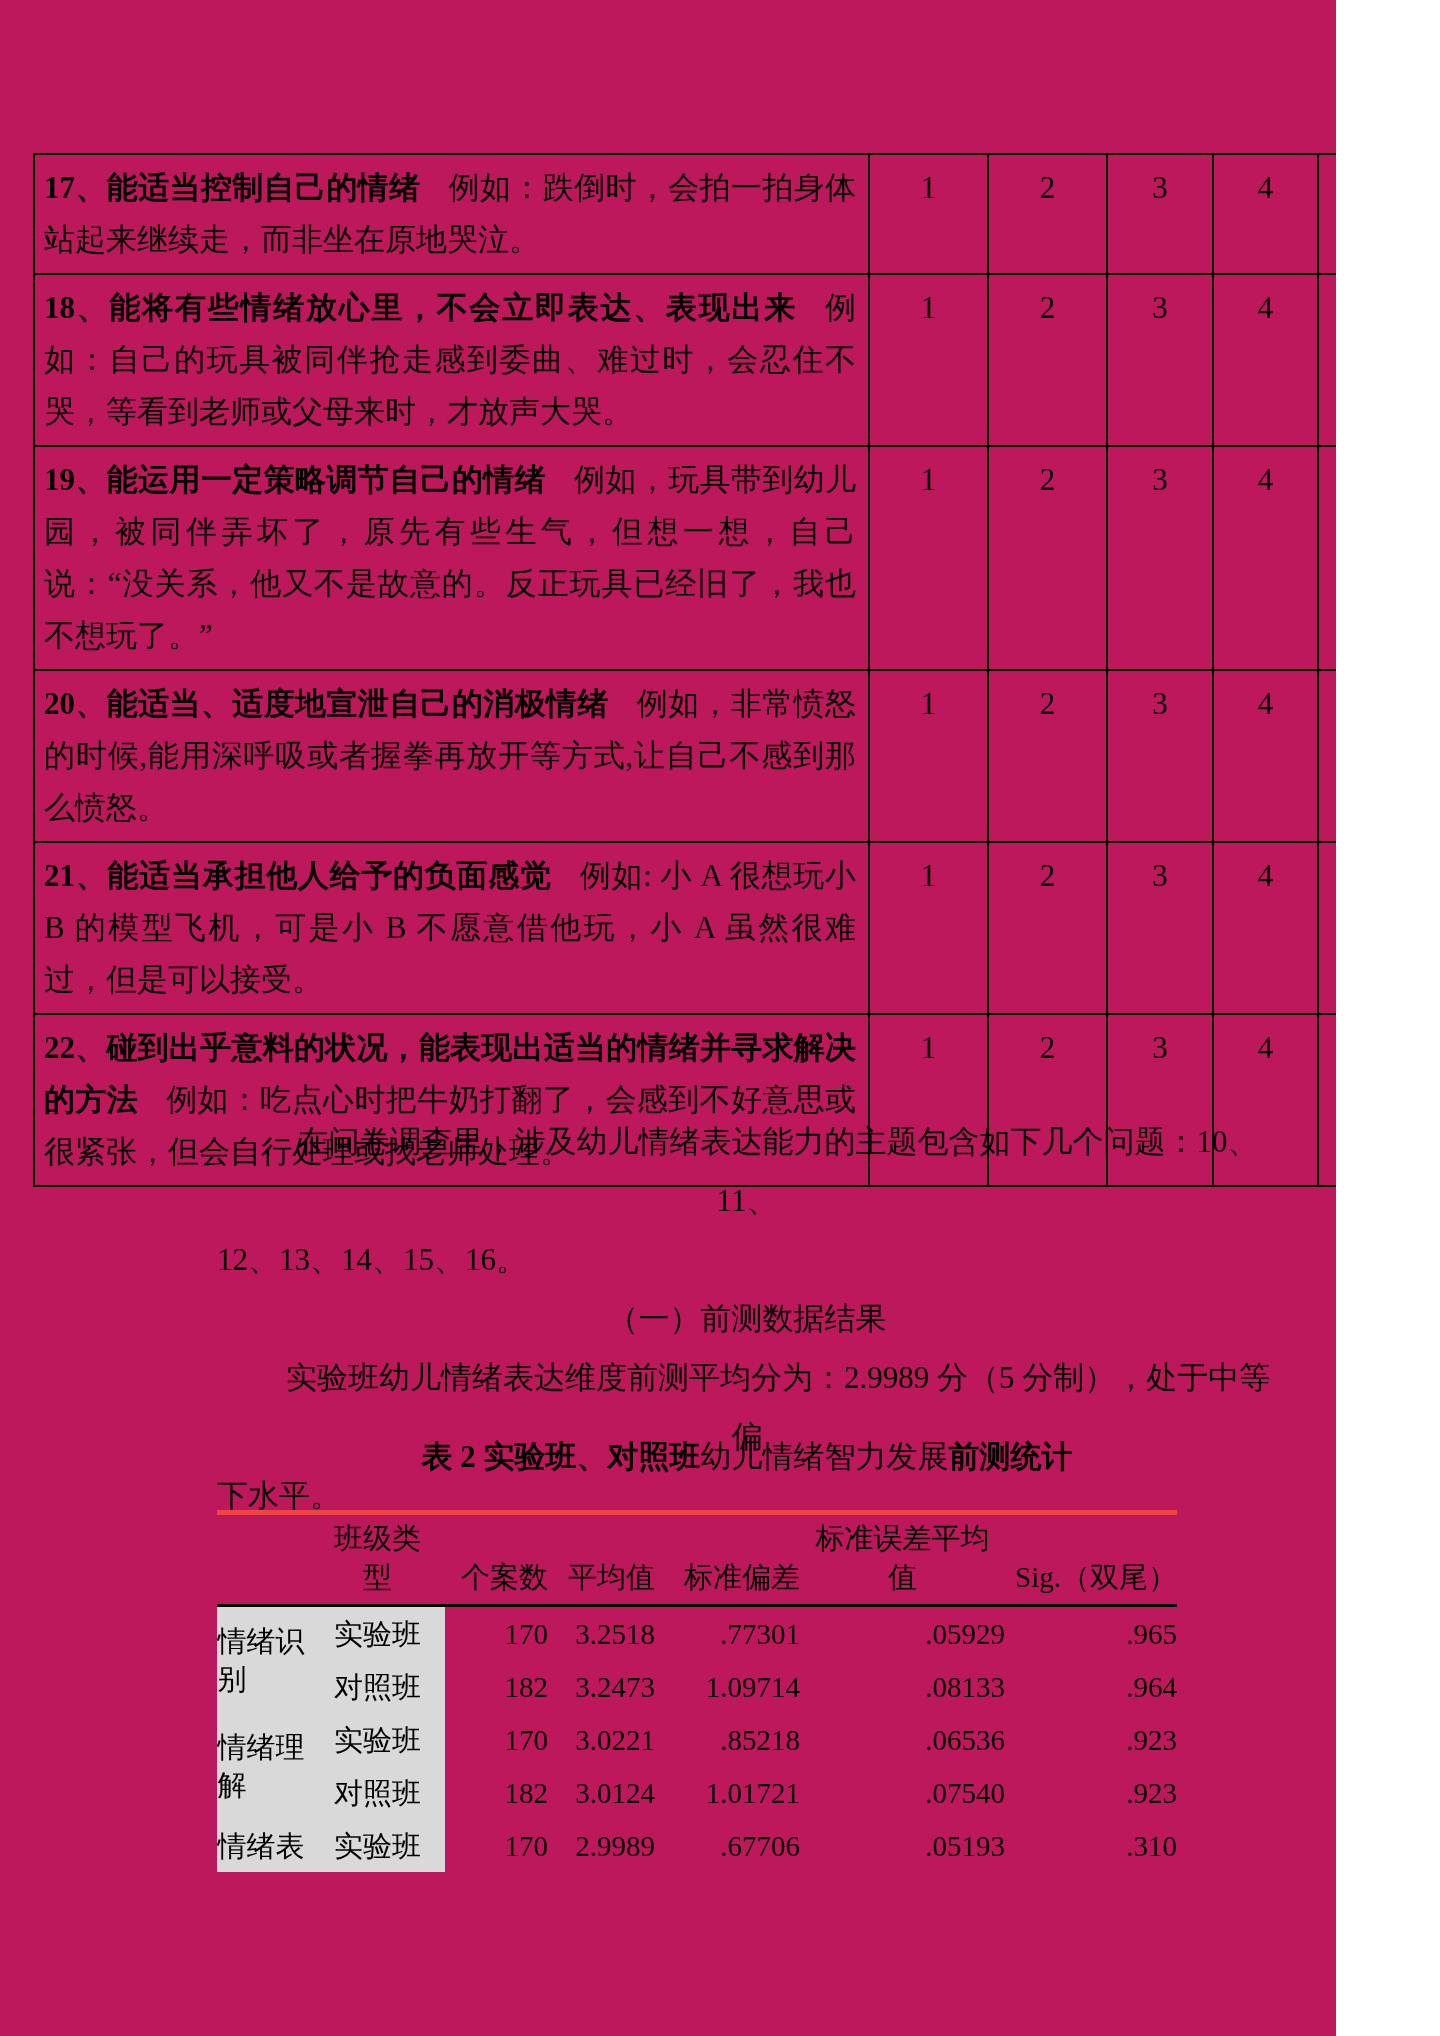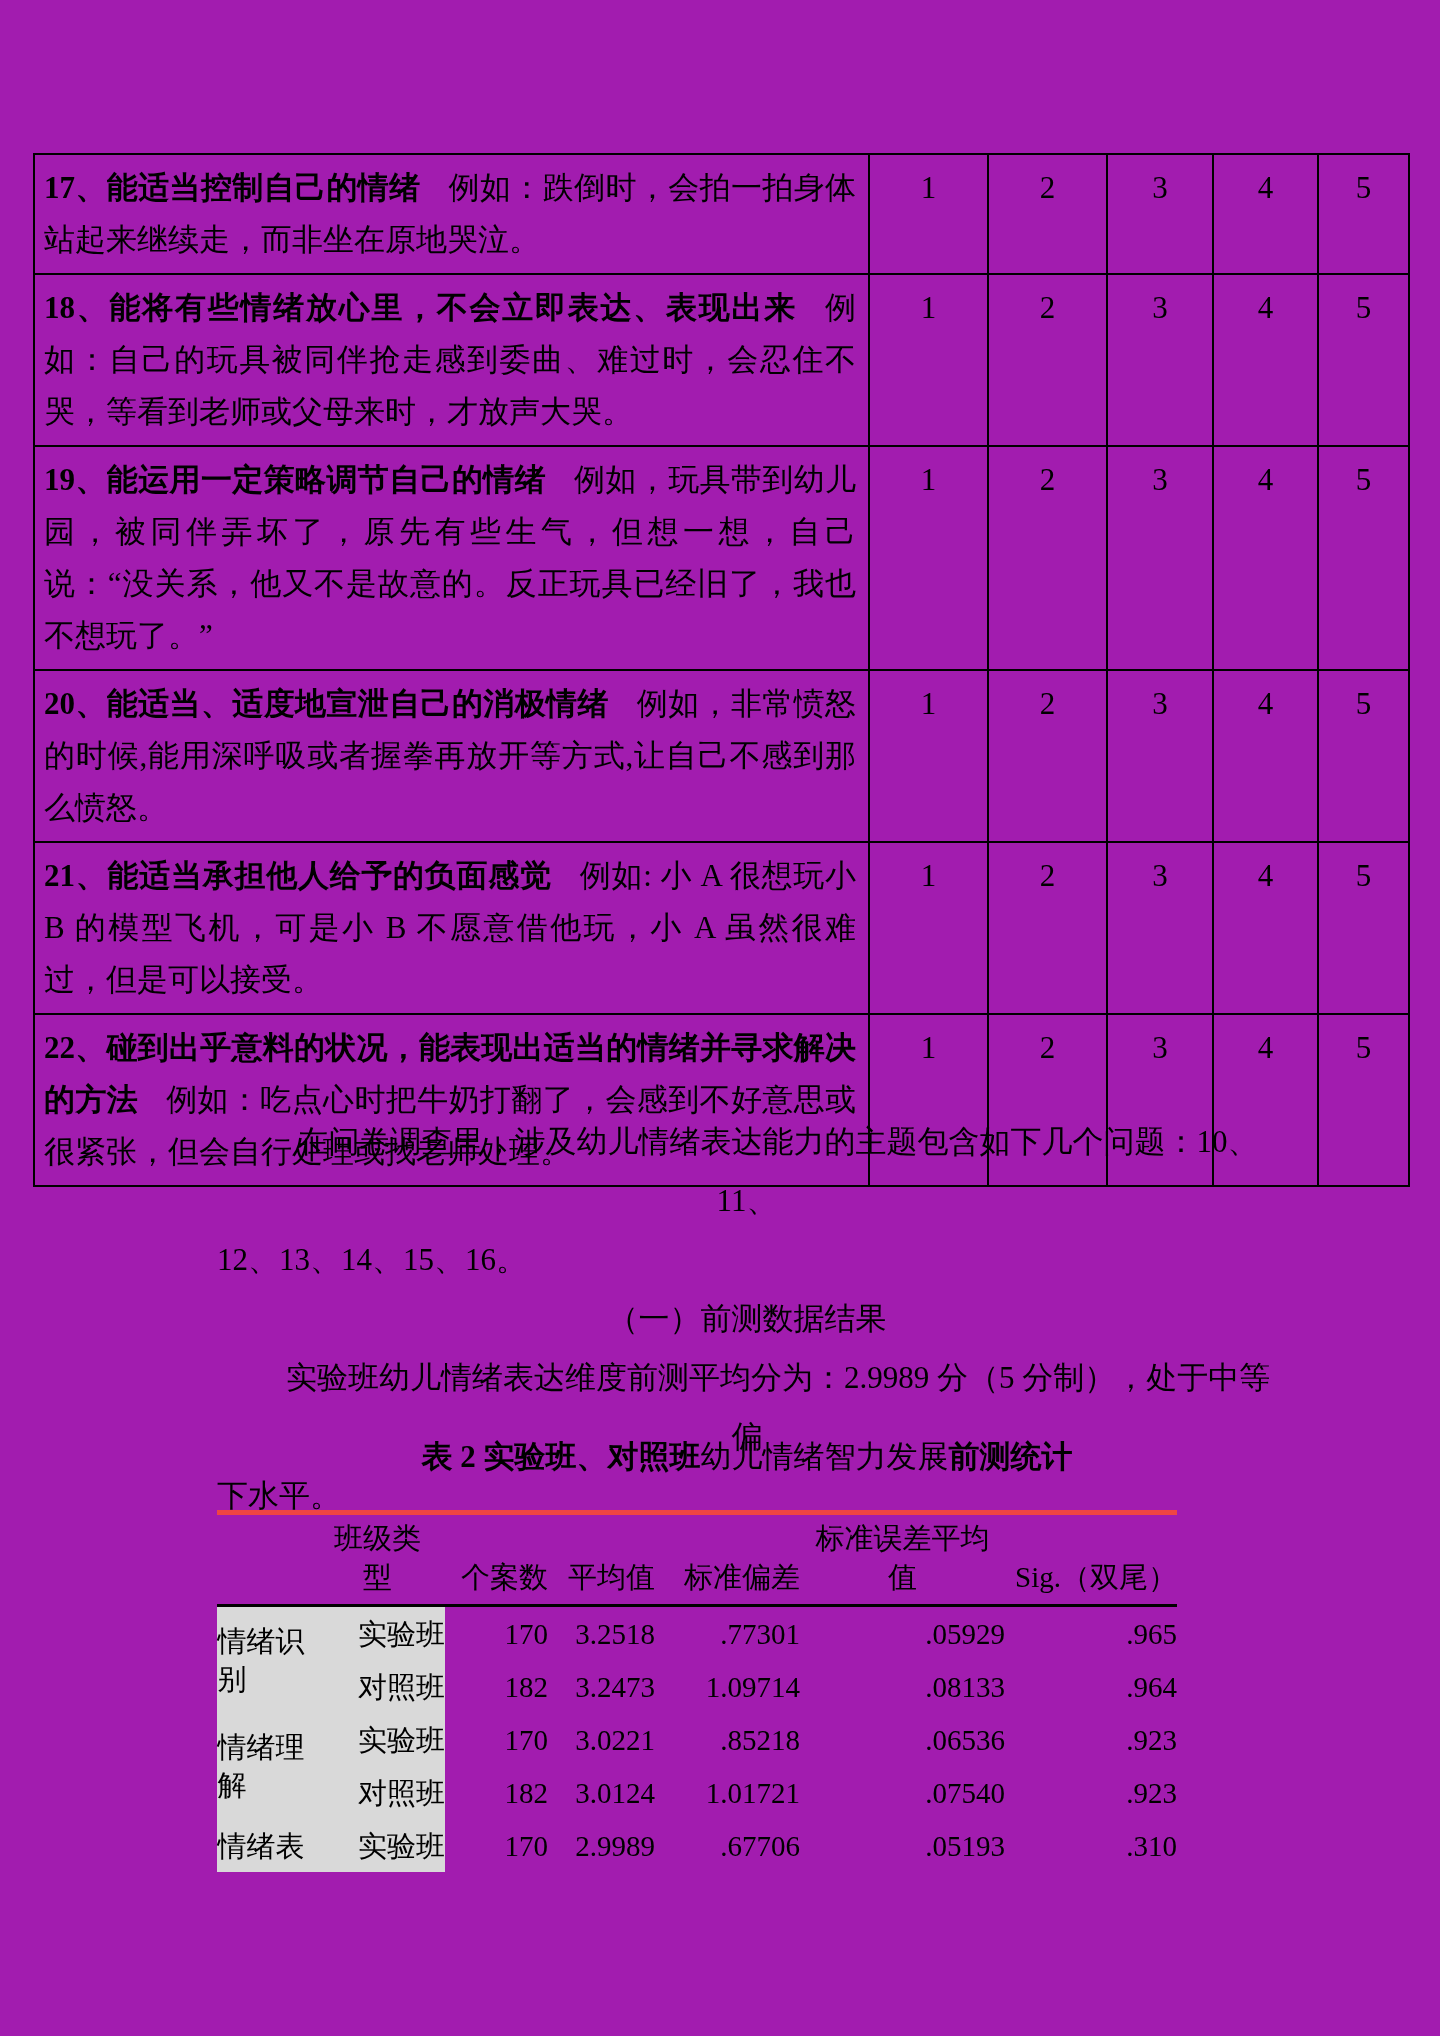--- a/index.html
+++ b/index.html
@@ -1,19 +1,19 @@
 <!DOCTYPE html>
 <html><head>
 <meta charset="utf-8">
 <style>
   html,body{margin:0;padding:0;background:#ffffff;}
   .page{
     position:relative;
-    width:1440px;height:2036px;
-    background:#a21caf;
+    width:1336px;height:2036px;
+    background:#be185d;
     font-family:"Liberation Serif","DejaVu Serif",serif;
     color:#000000;
     overflow:hidden;
   }
   
   table.qtable{
     position:absolute;left:33px;top:153px;width:1375px;
     border-collapse:collapse;table-layout:fixed;
   }
   table.qtable td{
@@ -67,21 +67,21 @@
     height:53px;
   }
   .shaded{background:#d9d9d9;}
   .wrapbox{display:inline-block;text-align:center;vertical-align:bottom;}
   .w-class{width:100px;}
   .w-se{width:184px;}
   .w-cat{width:92px;display:inline-block;text-align:left;line-height:38px;}
   th.h-right,td.num{text-align:right;}
   th.h-center{text-align:center;}
   td.cat{text-align:center;vertical-align:middle;}
-  td.ctype{text-align:right;vertical-align:middle;}
+  td.ctype{text-align:center;vertical-align:middle;}
   td.n-col{padding-right:6px;}
   td.mean-col{padding-right:4px;}
   td.sd-col{padding-right:10px;}
   td.se-col{padding-right:8px;}
   td.sig-col{padding-right:4px;}
   th.h-n{padding-right:4px;}
   th.h-mean{padding-right:4px;}
   th.h-sd{padding-right:8px;}
   th.h-sig{padding-right:10px;}
 </style>

